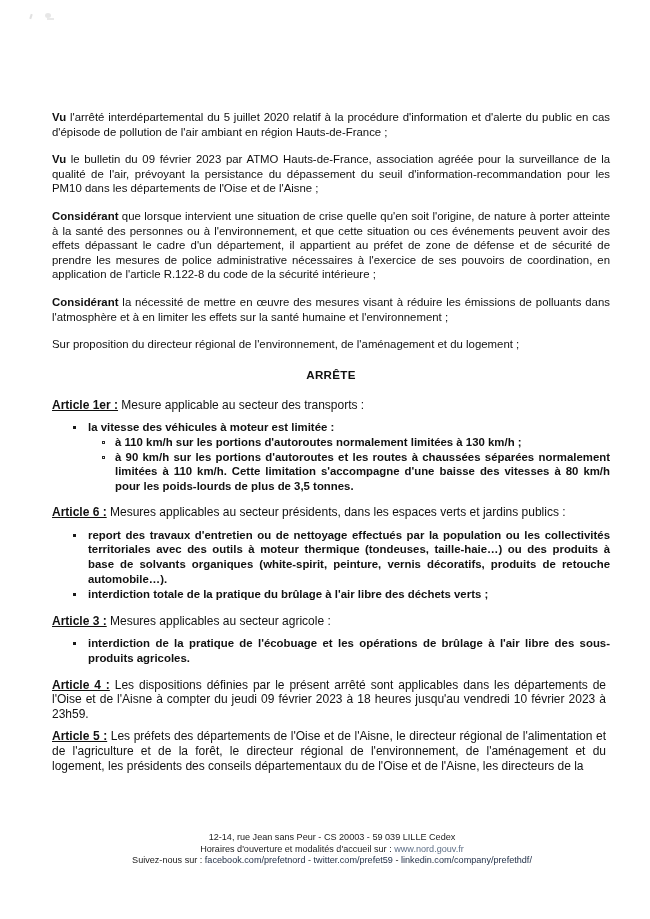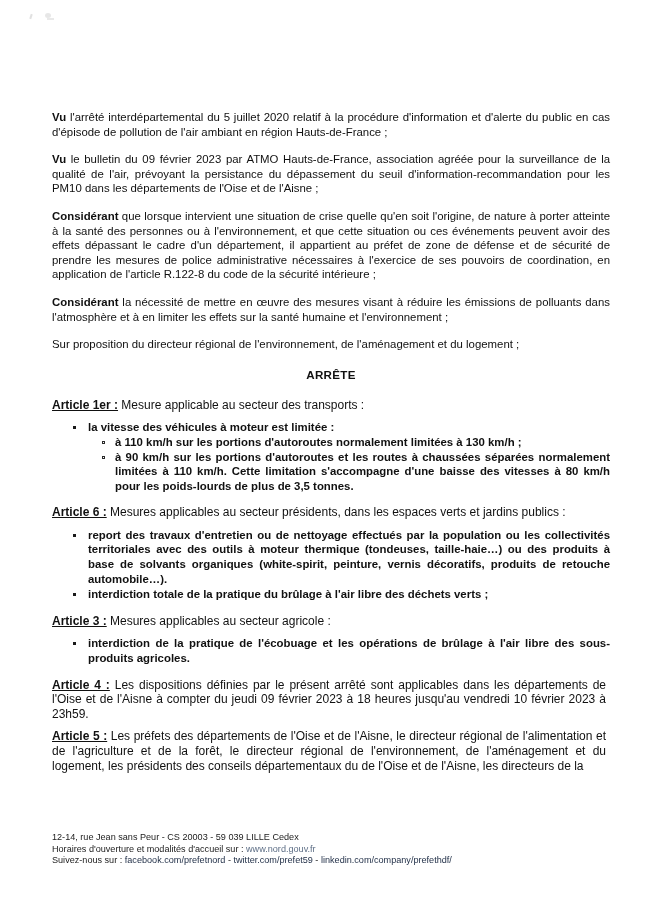--- a/index.html
+++ b/index.html
@@ -118,20 +118,21 @@
     font-size: 11px;
   }
   .footer {
     position: absolute;
     left: 52px;
     top: 832px;
     width: 560px;
     font-size: 9.1px;
     line-height: 11.6px;
     color: #1b1b1b;
+    text-align: center;
   }
   .footer .flink {
     color: #5d6e86;
   }
   .footer .flink.dark {
     color: #24324a;
   }
   .footer-row { white-space: nowrap; }
 </style>
 </head>

